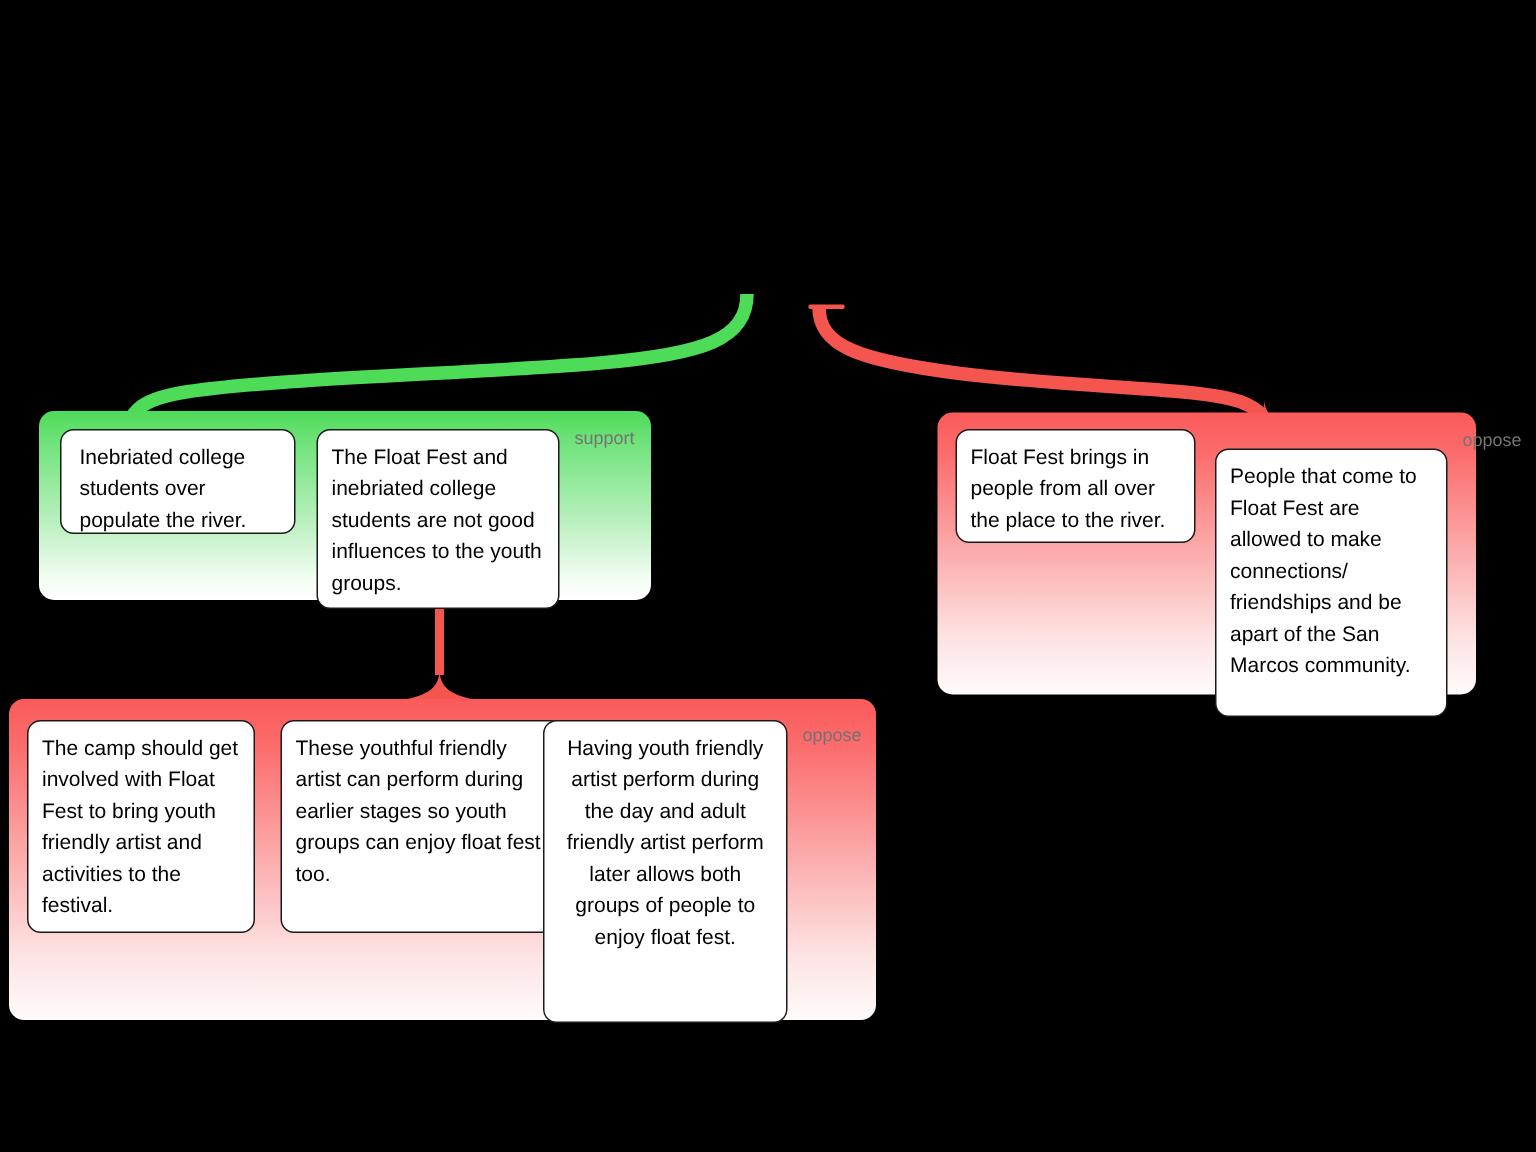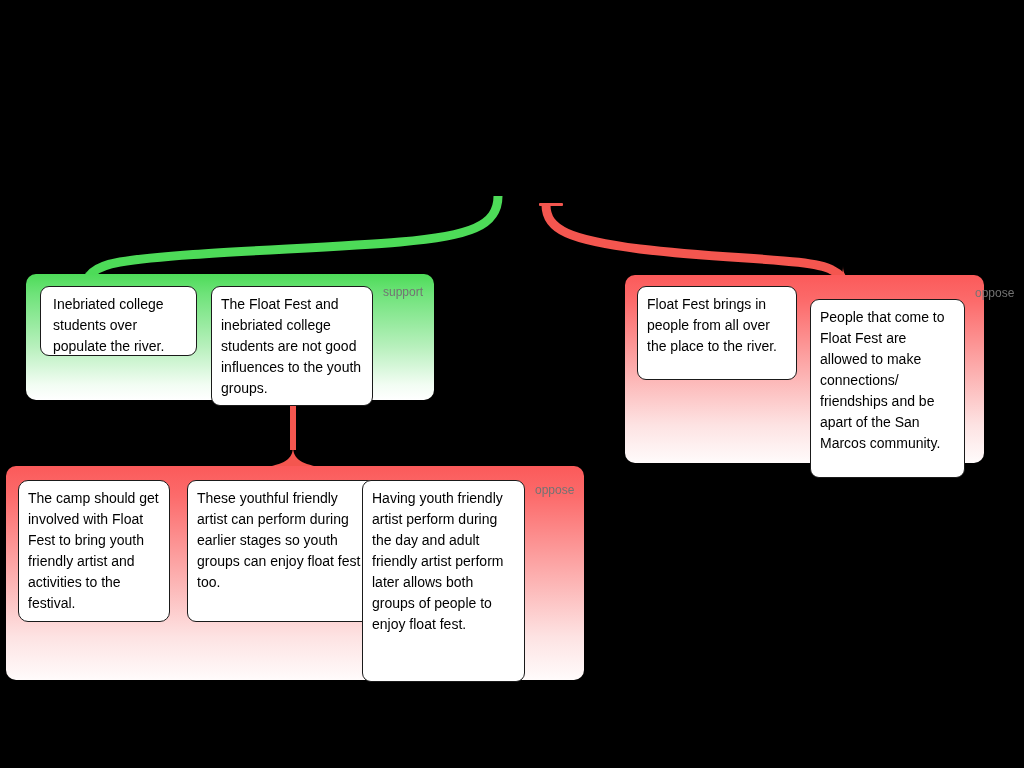--- a/index.html
+++ b/index.html
@@ -46,22 +46,22 @@
   <div class="minus red" style="left:281px;top:400px;width:30px;"></div>
 
 
   <div class="panel support" style="left:26px;top:274px;width:408px;height:126px;"></div>
   <div class="reltag" style="left:383px;top:285px;">support</div>
   <div class="node" style="left:40px;top:286px;width:157px;height:70px;padding-left:12px;">Inebriated college students over populate the river.</div>
   <div class="node" style="left:211px;top:286px;width:162px;height:120px;">The Float Fest and inebriated college students are not good influences to the youth groups.</div>
 
   <div class="panel oppose" style="left:625px;top:275px;width:359px;height:188px;"></div>
   <div class="reltag" style="left:975px;top:286px;">oppose</div>
-  <div class="node" style="left:637px;top:286px;width:160px;height:94px;">Float Fest brings in people from all over the place to the river.</div>
+  <div class="node" style="left:637px;top:286px;width:160px;height:76px;">Float Fest brings in people from all over the place to the river.</div>
   <div class="node" style="left:810px;top:299px;width:155px;height:179px;">People that come to Float Fest are allowed to make connections/ friendships and be apart of the San Marcos community.</div>
 
   <div class="panel oppose" style="left:6px;top:466px;width:578px;height:214px;"></div>
   <div class="reltag" style="left:535px;top:483px;">oppose</div>
-  <div class="node" style="left:18px;top:480px;width:152px;height:142px;border-radius:10px;">The camp should get involved with Float Fest to bring youth friendly artist and activities to the festival.</div>
+  <div class="node" style="left:18px;top:480px;width:152px;height:142px;">The camp should get involved with Float Fest to bring youth friendly artist and activities to the festival.</div>
   <div class="node" style="left:187px;top:480px;width:189px;height:142px;">These youthful friendly artist can perform during earlier stages so youth groups can enjoy float fest too.</div>
-  <div class="node" style="left:362px;top:480px;width:163px;height:202px;">Having youth friendly artist perform during the day and adult friendly artist perform later allows both groups of people to enjoy float fest.</div>
+  <div class="node" style="left:362px;top:480px;width:163px;height:202px;text-align:center;">Having youth friendly artist perform during the day and adult friendly artist perform later allows both groups of people to enjoy float fest.</div>
 
 </div>
 
 </body></html>

